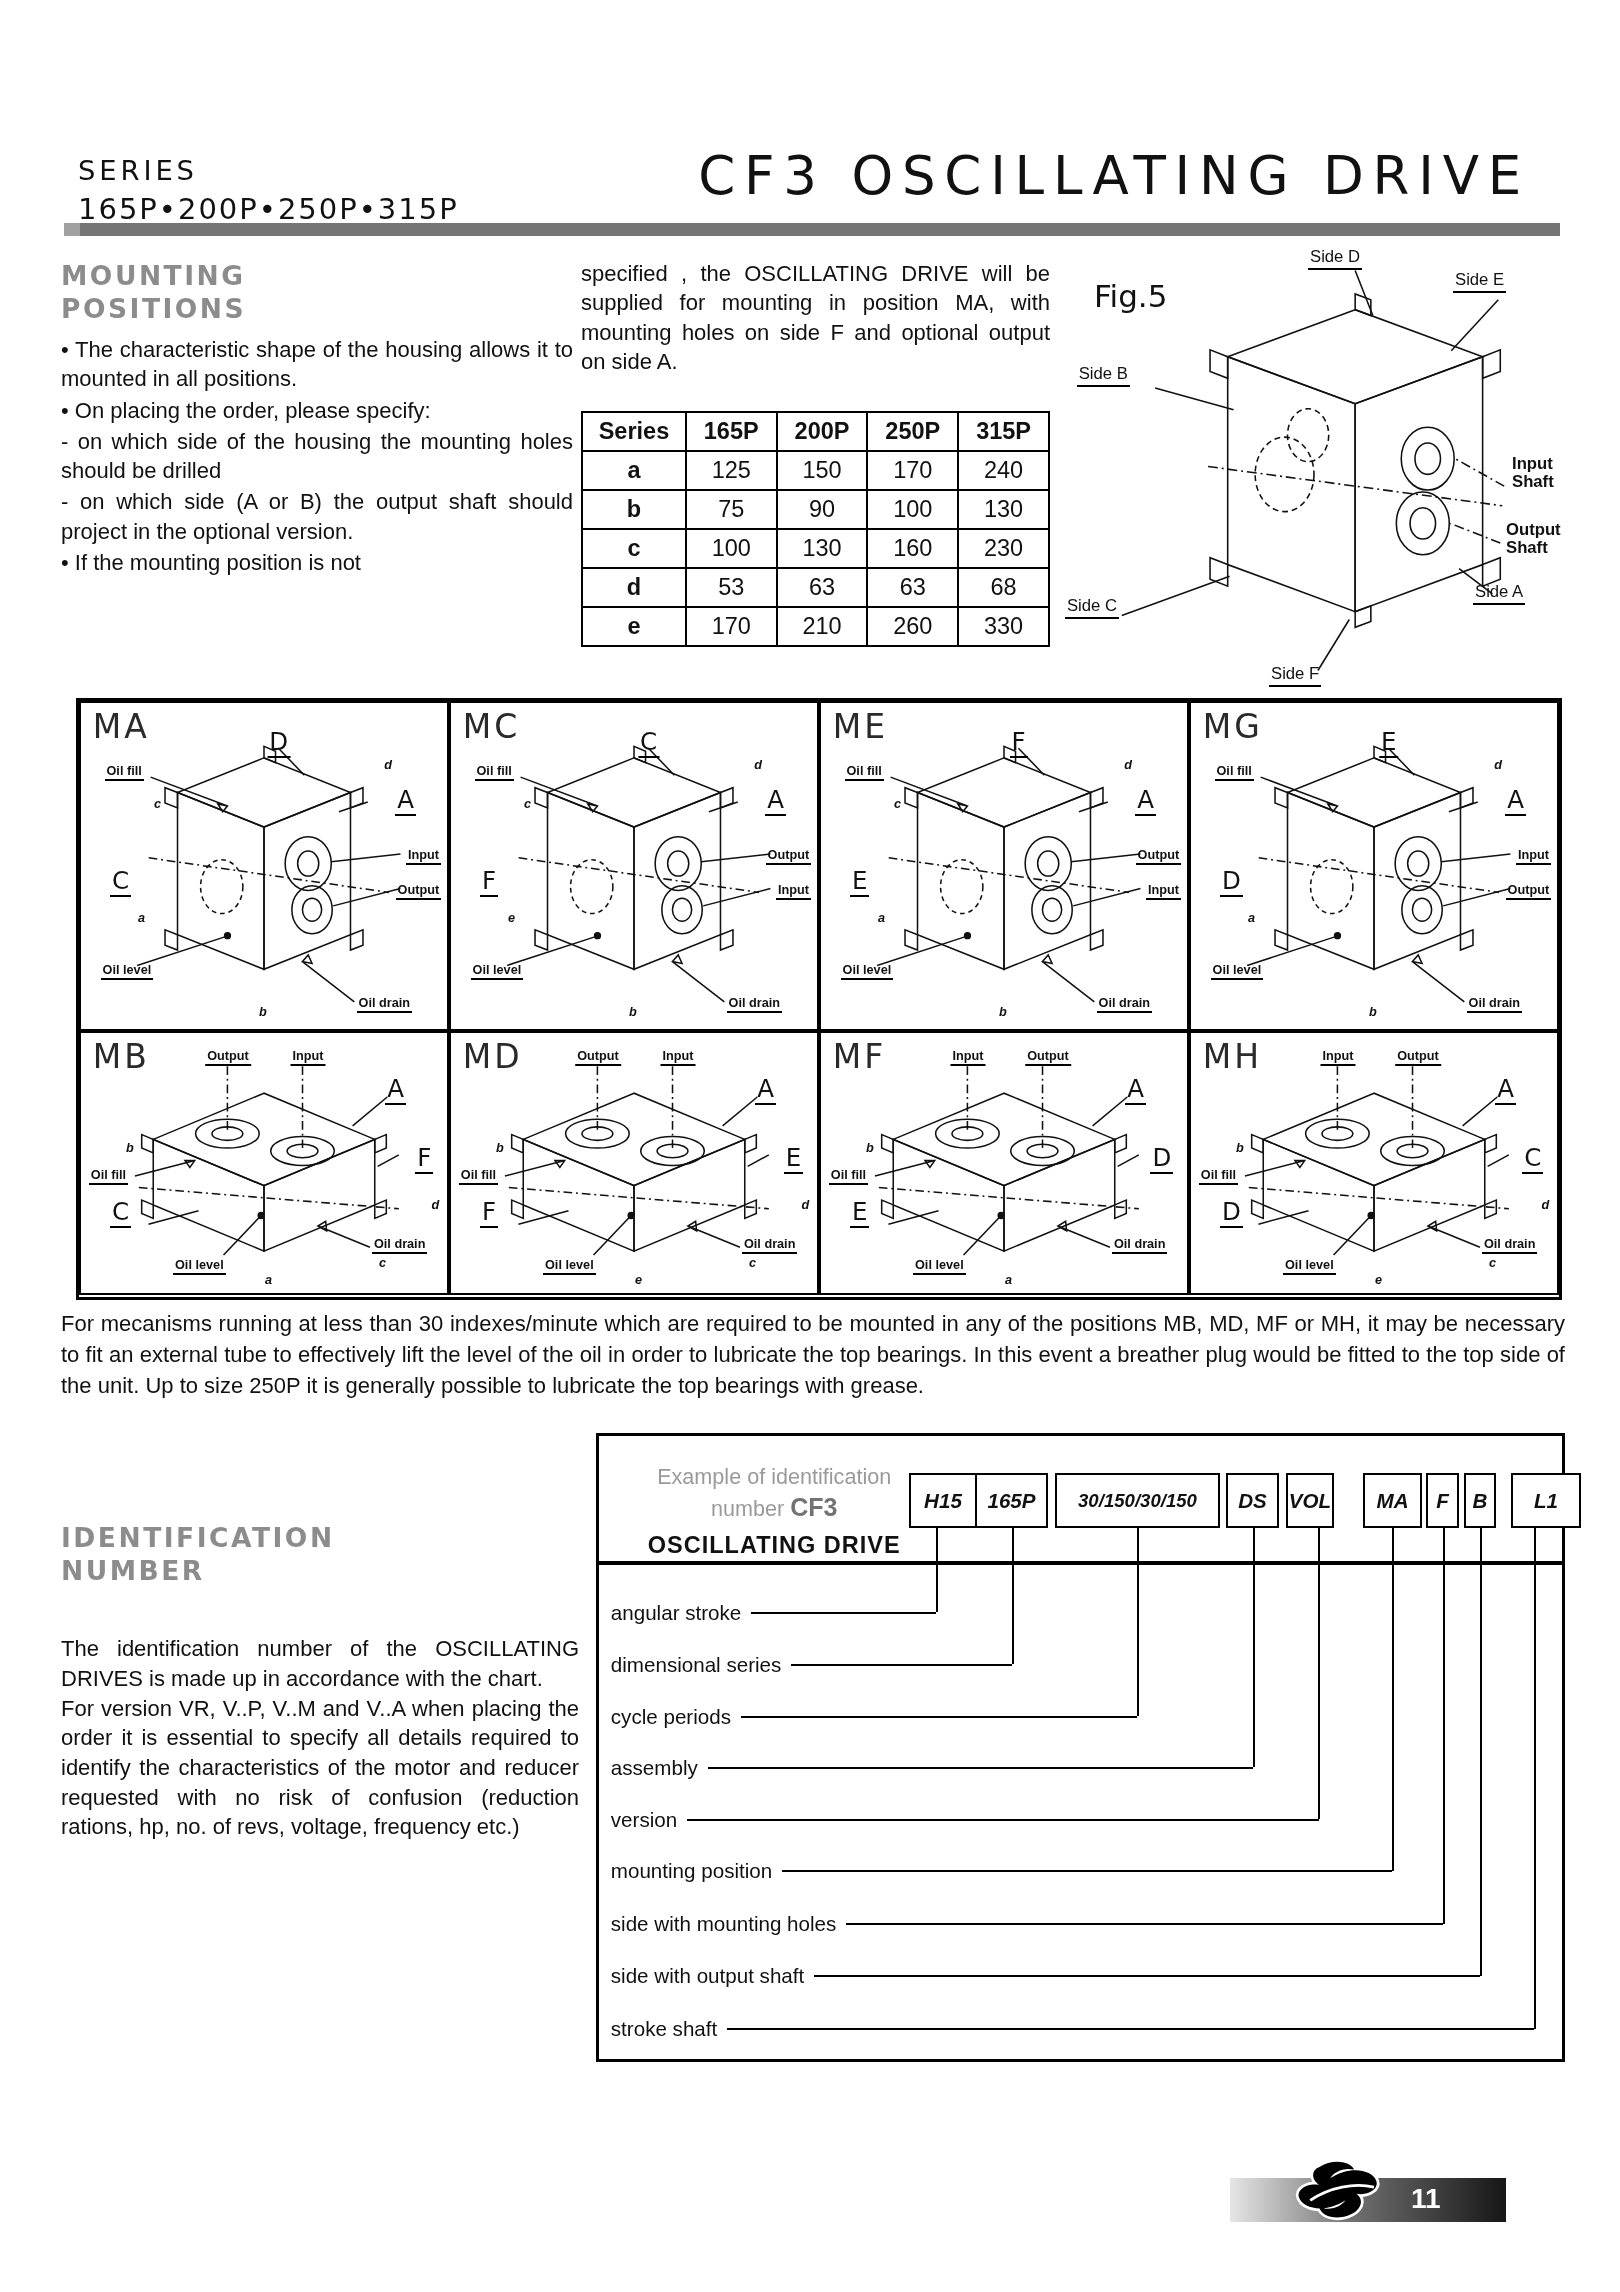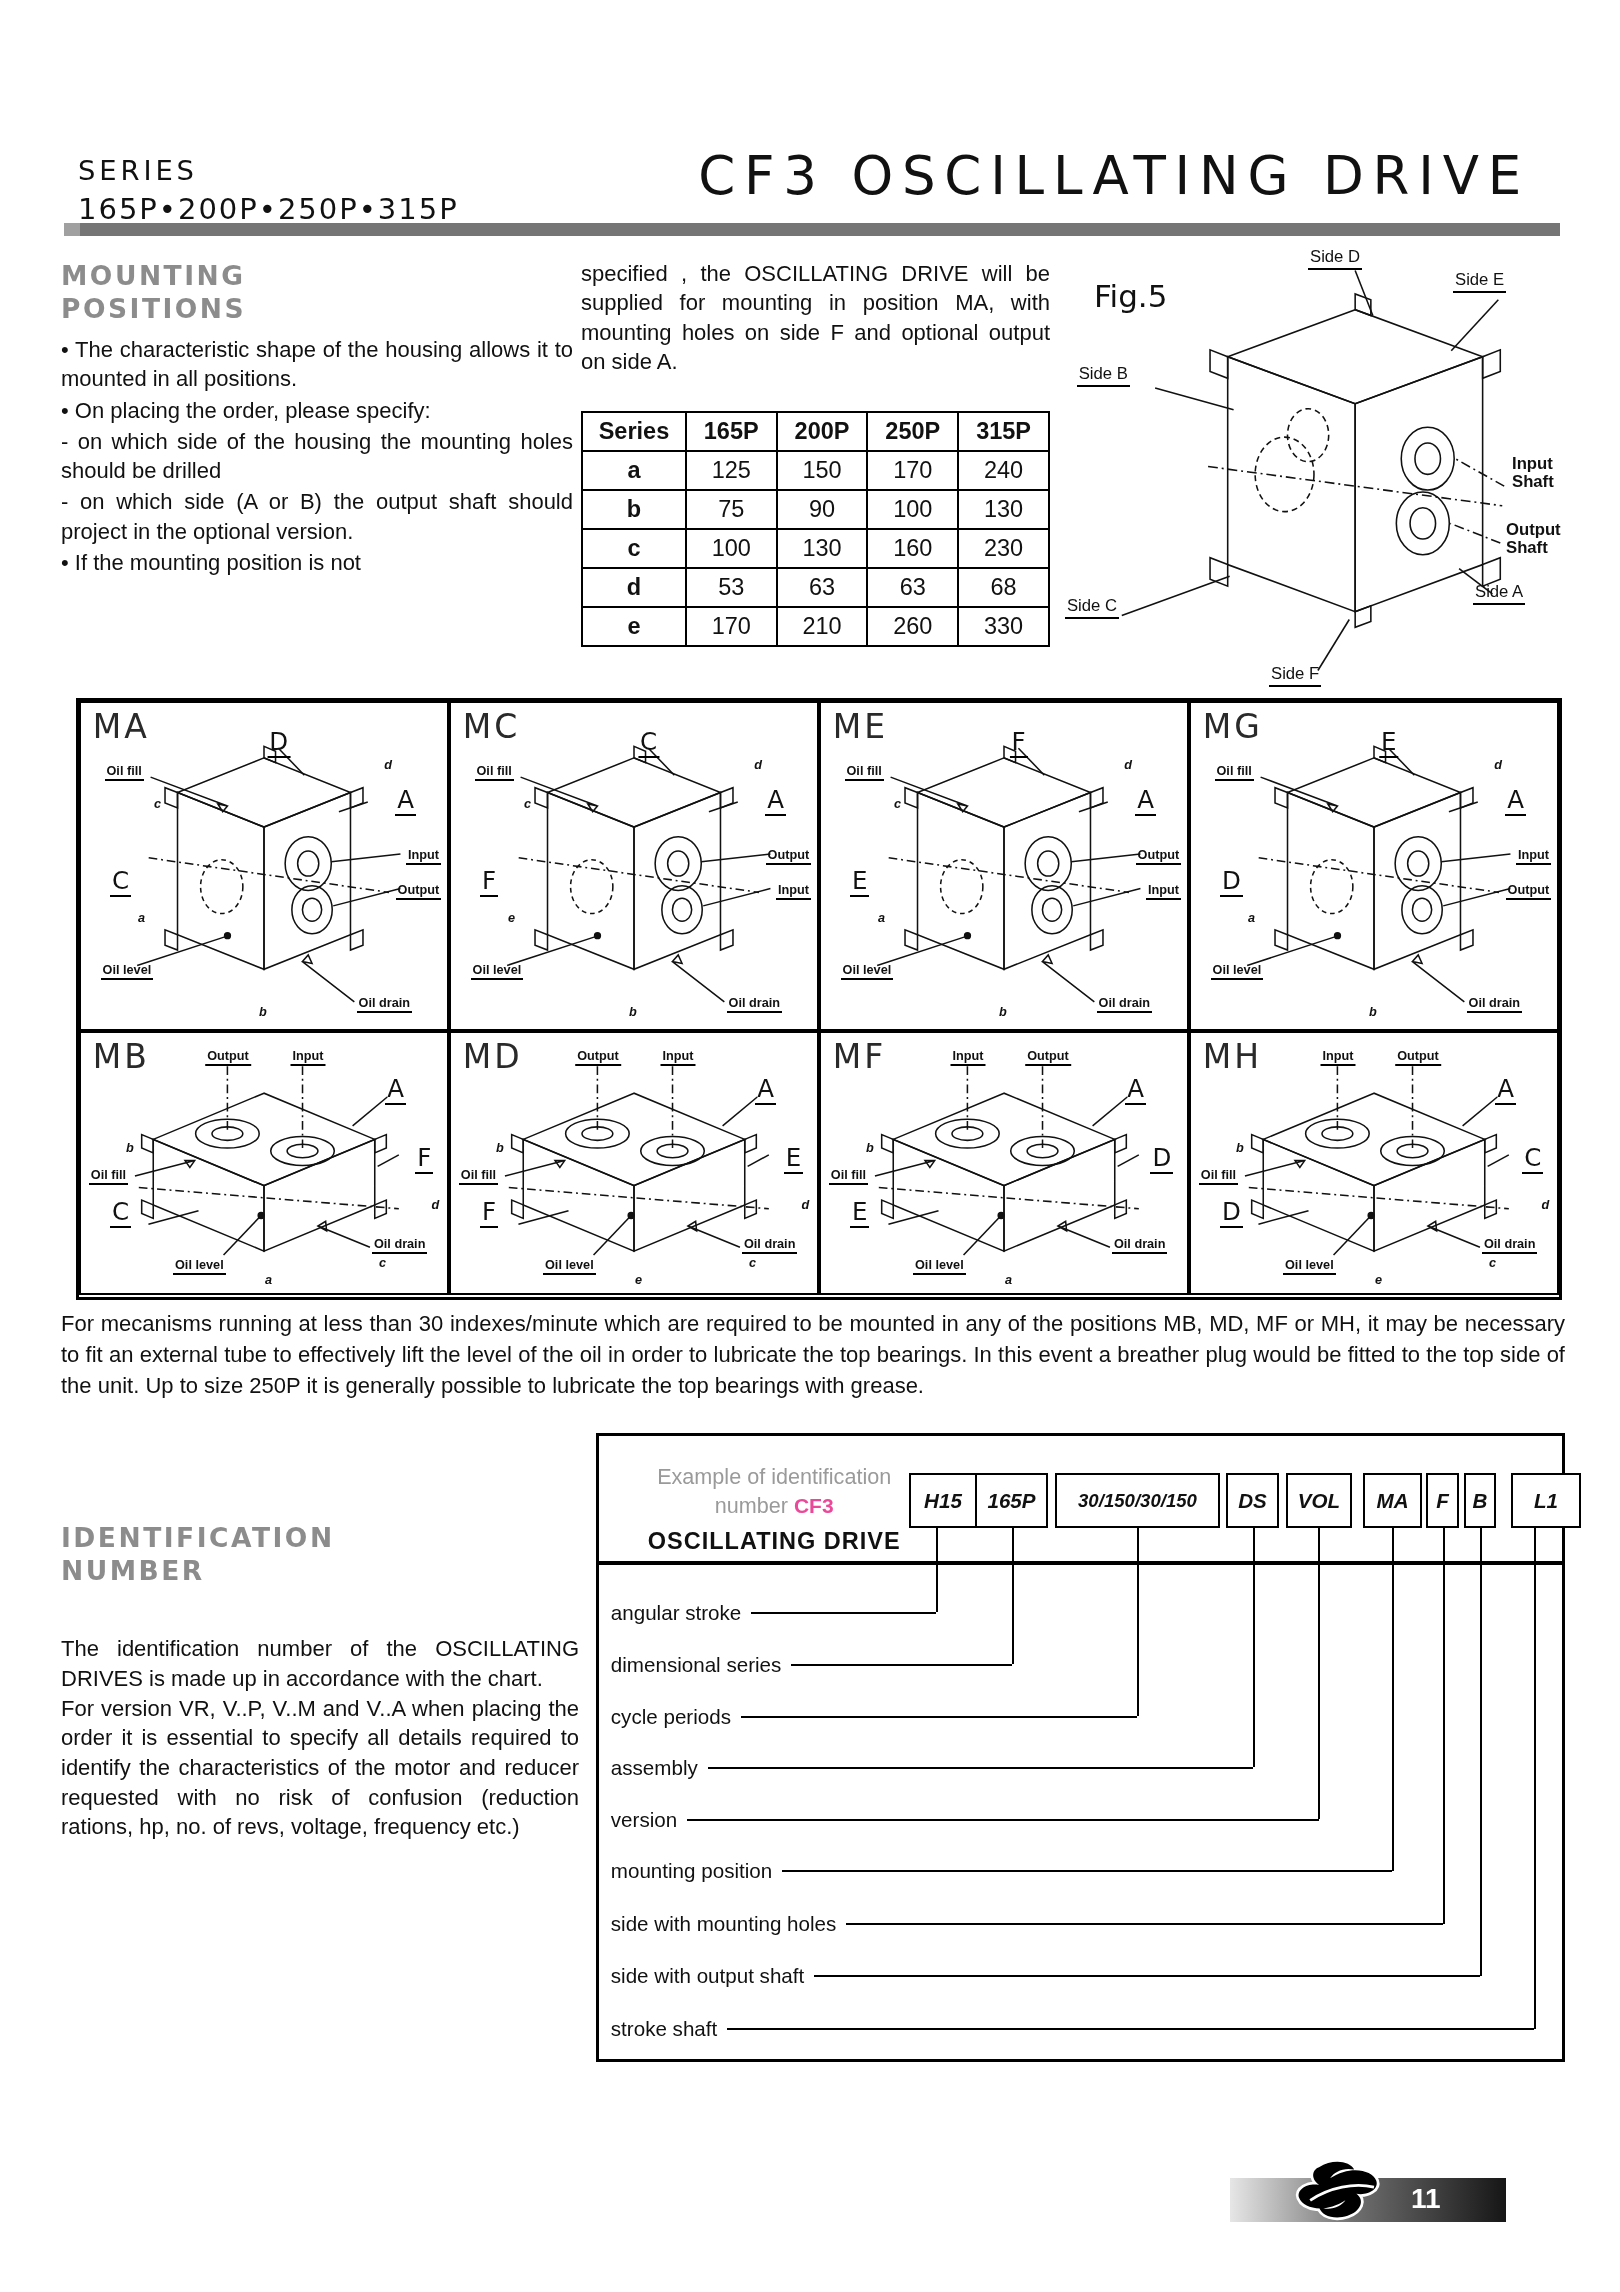--- a/index.html
+++ b/index.html
@@ -80,21 +80,21 @@
   
   .id-left{position:absolute;left:61px;top:1521px;width:518px;font-size:22px;line-height:1.35;
         text-align:justify;}
   .id-left .gray-heading{margin-bottom:47px;}
   .id-left p{margin:0;}
   .id-box{position:absolute;left:596px;top:1433px;width:969px;height:629px;
         border:3.9px solid #000;box-sizing:border-box;background:#fff;}
   .id-caption{position:absolute;left:13.7px;top:25.5px;width:323px;text-align:center;line-height:1.35;}
   .id-caption .ln1{color:#9a9a9a;font-size:21.6px;display:block;}
   .id-caption .ln2{font-size:21.6px;color:#9a9a9a;display:block;}
-  .id-caption .ln2 b{color:#ec4899;font-size:21px;}
+  .id-caption .ln2 b{color:#737373;font-size:25px;}
   .id-caption .ln3{font-weight:bold;font-size:23.5px;color:#111;display:block;margin-top:5.9px;letter-spacing:1px;}
   .code-box{position:absolute;top:37px;height:55px;border:2.9px solid #000;box-sizing:border-box;
         display:flex;align-items:center;justify-content:center;font-style:italic;font-weight:bold;
         font-size:20.6px;background:#fff;}
   .id-sep{position:absolute;left:0;top:125px;width:100%;height:3.9px;background:#000;}
   .field-row{position:absolute;display:flex;align-items:center;height:27.4px;}
   .field-label{font-size:20.6px;white-space:nowrap;padding-right:9.8px;}
   .field-line{flex:1;height:2px;background:#000;}
   .vline{position:absolute;width:2px;background:#000;top:92px;}
   
@@ -439,21 +439,21 @@
         <span>number</span>
         <b>CF3</b>
       </span>
       <span class="ln3">OSCILLATING DRIVE</span>
     </div>
 
     <div class="code-box" style="left:310px;width:68px;">H15</div>
     <div class="code-box" style="left:376px;width:73px;">165P</div>
     <div class="code-box" style="left:456px;width:165px;font-size:18.6px;">30/150/30/150</div>
     <div class="code-box" style="left:627px;width:53px;">DS</div>
-    <div class="code-box" style="left:687px;width:66px;">VOL</div>
+    <div class="code-box" style="left:687px;width:48px;">VOL</div>
     <div class="code-box" style="left:764px;width:59px;">MA</div>
     <div class="code-box" style="left:827px;width:33px;">F</div>
     <div class="code-box" style="left:865px;width:32px;">B</div>
     <div class="code-box" style="left:912px;width:70px;">L1</div>
 
     <div class="id-sep"></div>
 
     <div class="vline" style="left:337px;height:84px;"></div>
     <div class="vline" style="left:413px;height:136px;"></div>
     <div class="vline" style="left:538px;height:188px;"></div>

